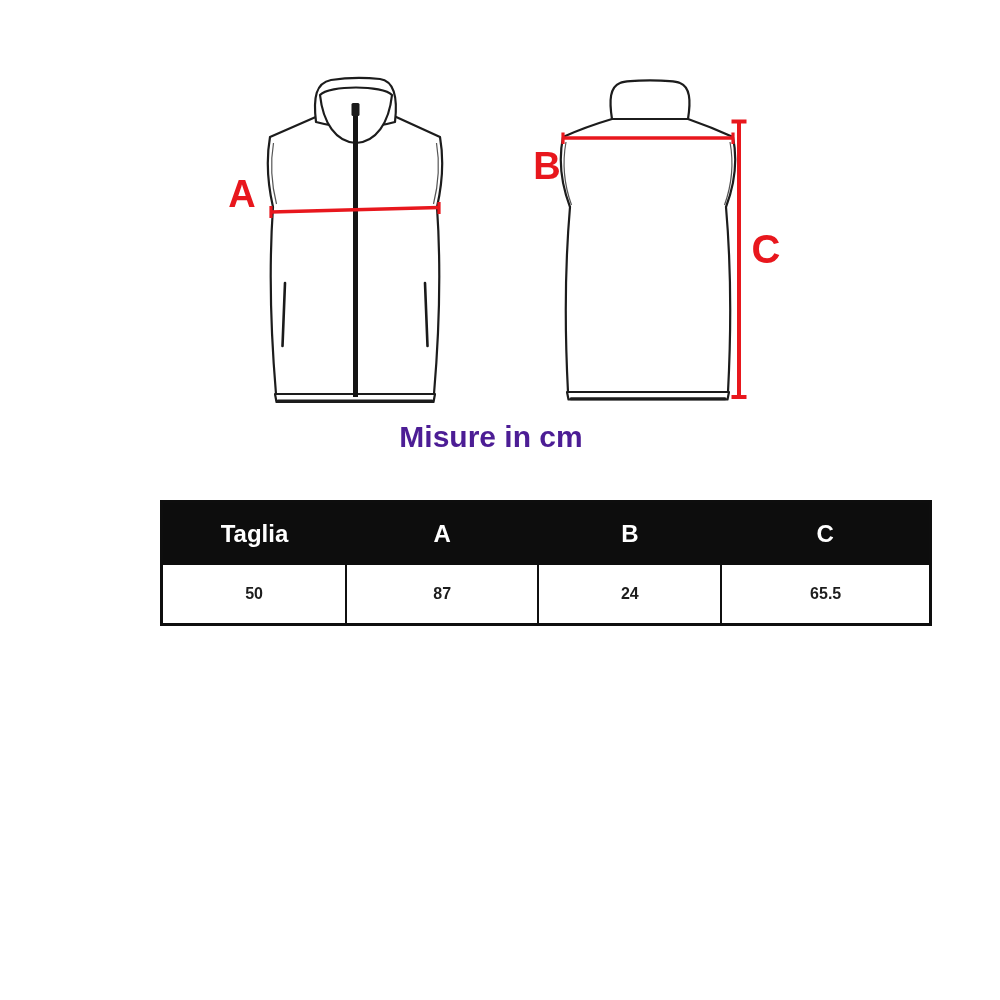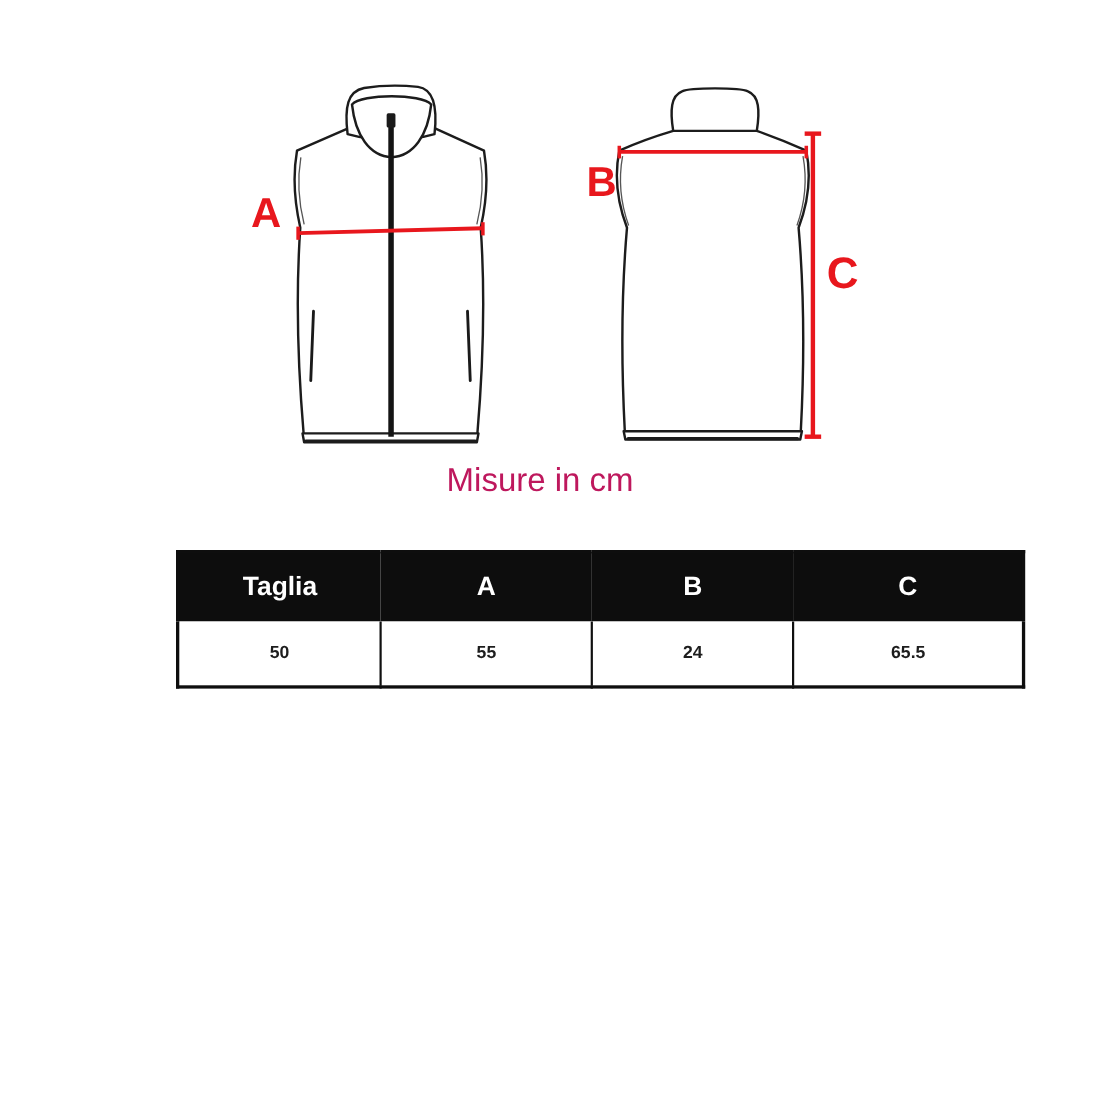--- a/index.html
+++ b/index.html
@@ -27,21 +27,21 @@
   .red-c{stroke-width:4;}
   .measure-label{
     position:absolute;transform:translate(-50%,-50%);
     color:var(--accent-red,#e8171d);font-weight:800;font-size:38px;line-height:1;
   }
   .label-a{left:242px;top:194px;}
   .label-b{left:547px;top:166px;}
   .label-c{left:766px;top:249px;font-size:40px;}
   .page-title{
     position:absolute;left:491px;top:437px;transform:translate(-50%,-50%);
-    font-size:30px;font-weight:400;color:#be185d;white-space:nowrap;
+    font-size:30px;font-weight:700;color:#4c1d95;white-space:nowrap;
   }
   table.size-table{
     position:absolute;left:160px;top:500px;width:772px;
     border-collapse:collapse;table-layout:fixed;
     border:3px solid #0e0e0e;
   }
   table.size-table th{
     background:var(--table-header-bg,#0d0d0d);color:var(--table-header-text,#fff);
     height:62px;font-size:24px;font-weight:700;text-align:center;padding:0;
   }
@@ -160,20 +160,20 @@
       <tr>
         <th>Taglia</th>
         <th>A</th>
         <th>B</th>
         <th>C</th>
       </tr>
     </thead>
     <tbody>
       <tr>
         <td>50</td>
-        <td>55</td>
+        <td>87</td>
         <td>24</td>
         <td>65.5</td>
       </tr>
     </tbody>
   </table>
 
 </div>
 
 </body></html>

